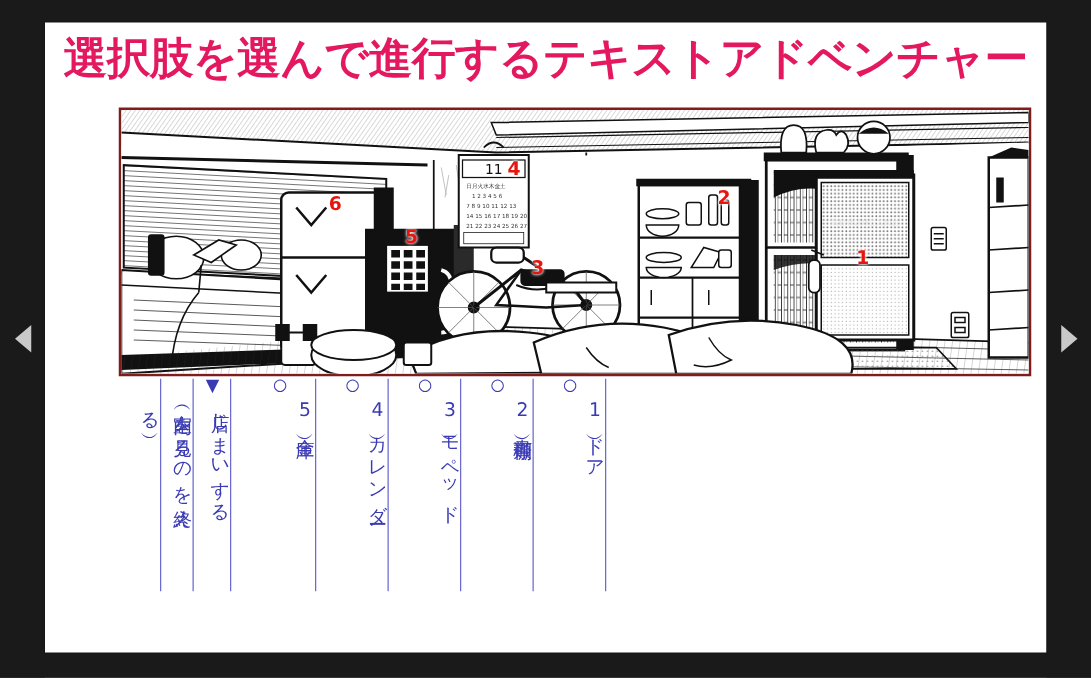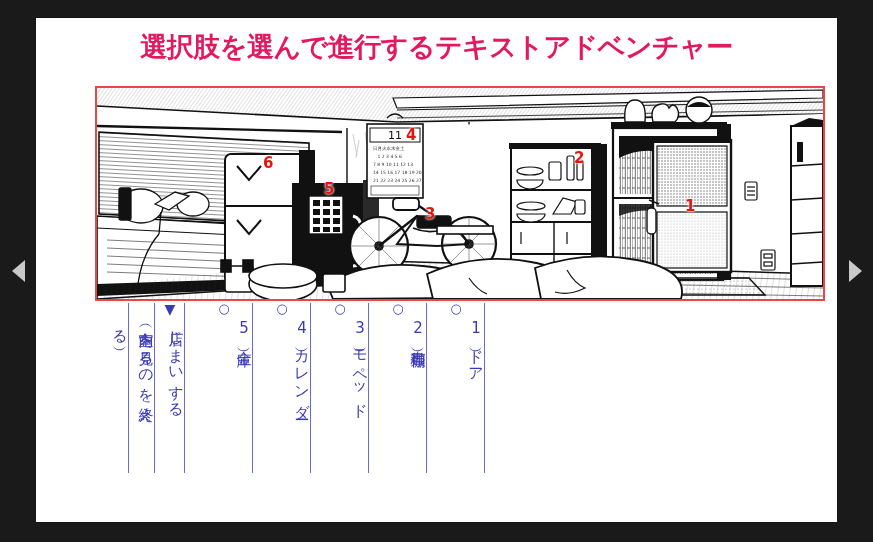--- a/index.html
+++ b/index.html
@@ -57,35 +57,35 @@
   }
 
   #slide-title {
     position: absolute;
     left: 0;
     top: 6px;
     width: 801px;
     text-align: center;
     color: #e4185f;
     font-weight: 700;
-    font-size: 27px;
+    font-size: 35px;
     line-height: 46px;
     letter-spacing: -0.5px;
     white-space: nowrap;
     font-family: "DejaVu Sans", "Liberation Sans", sans-serif;
   }
 
   
   #artwork {
     position: absolute;
     left: 59px;
     top: 68px;
     width: 726px;
     height: 211px;
-    border: 2px solid #ef4444;
+    border: 2px solid #7f1d1d;
     background: #fff;
     overflow: hidden;
   }
   #art-canvas { display: block; width: 100%; height: 100%; }
 
   
   .hotspot {
     position: absolute;
     color: #e8150f;
     font-weight: 700;

